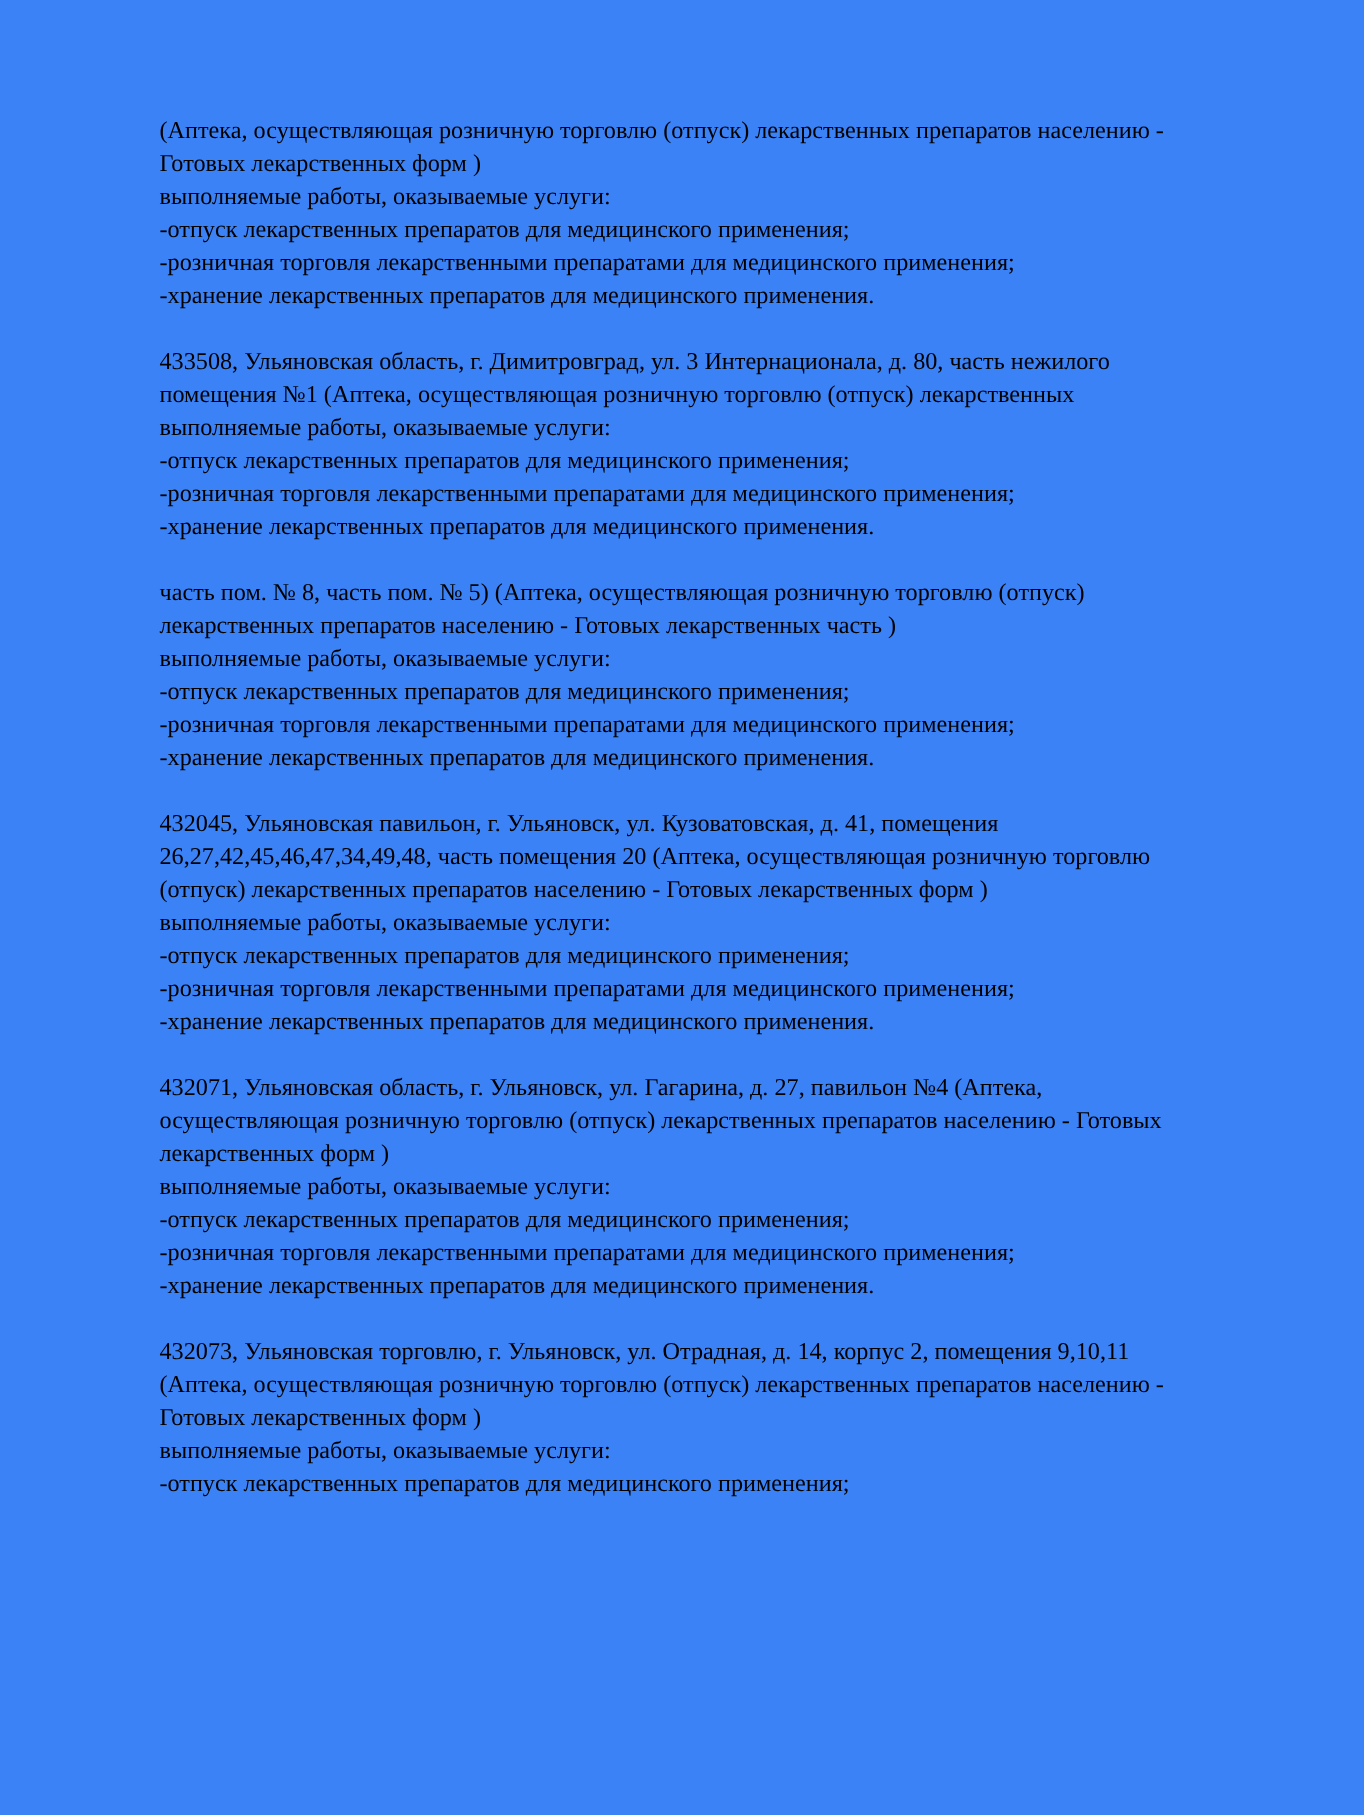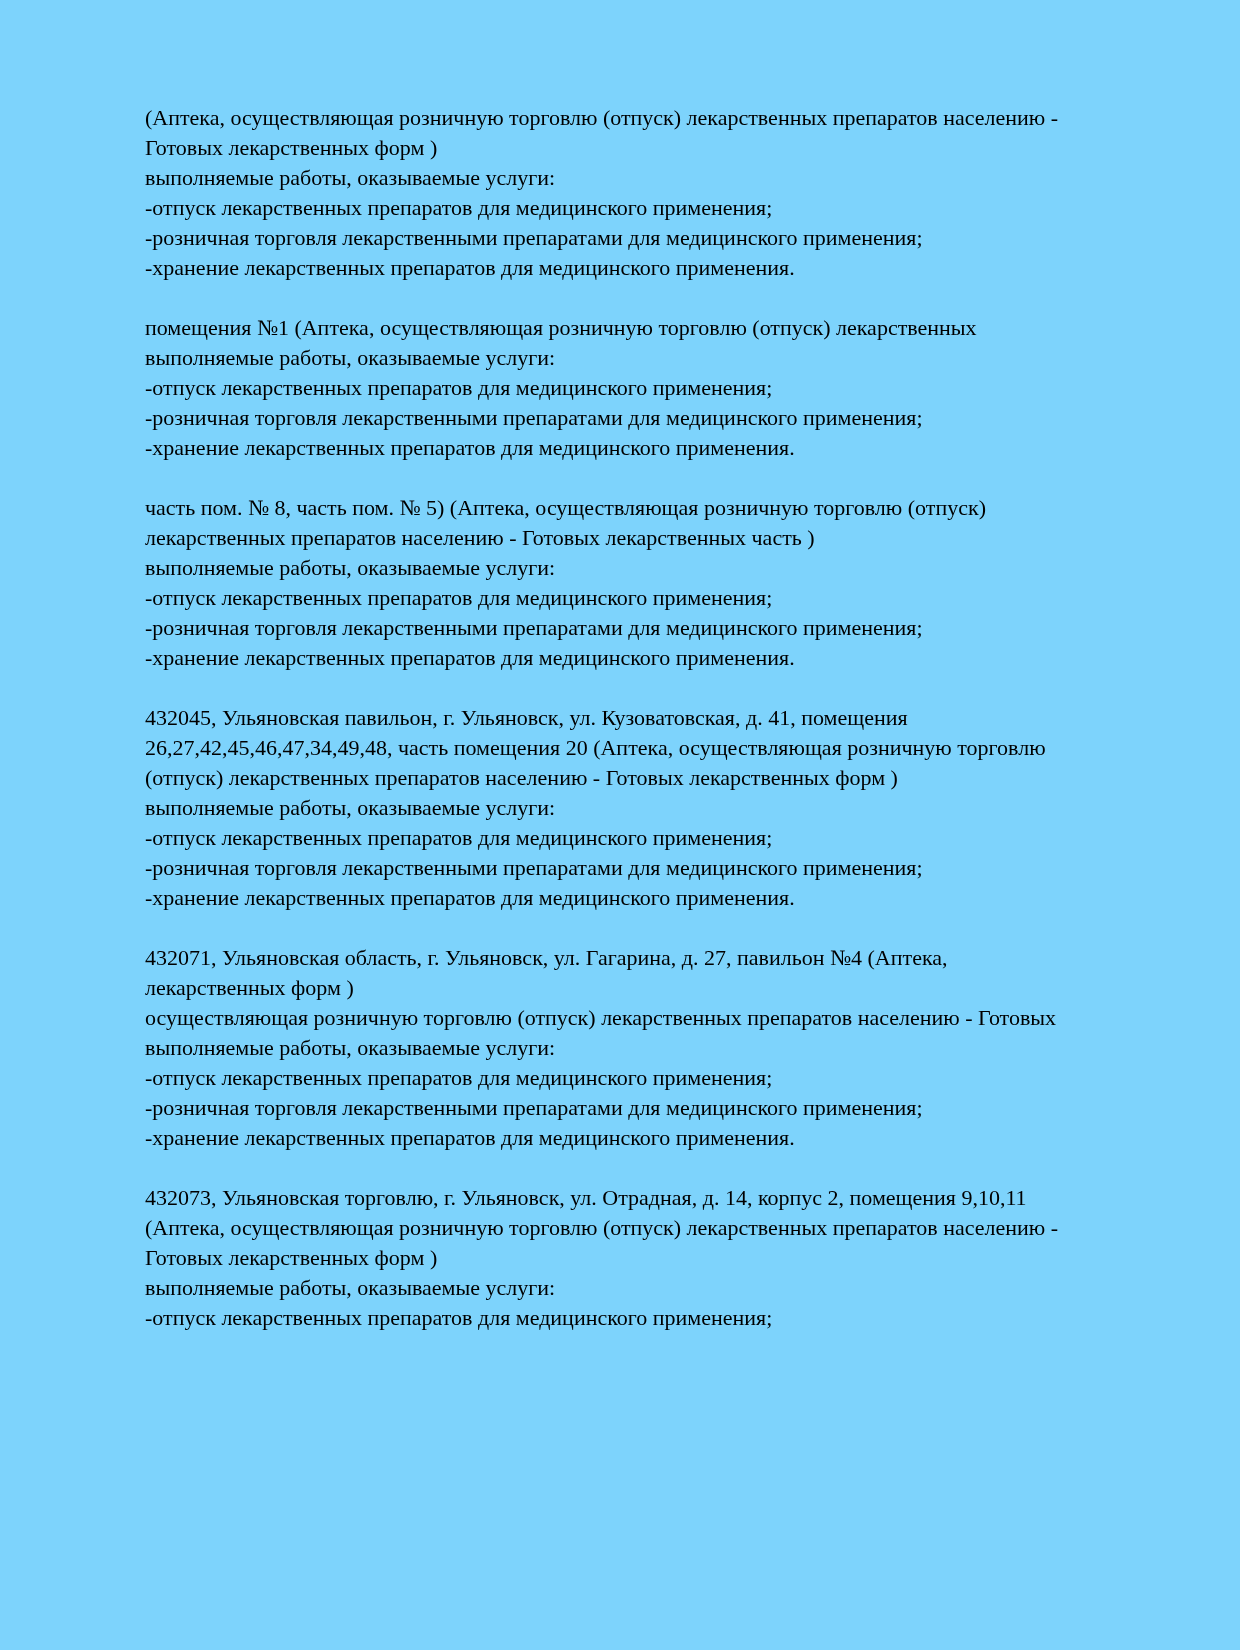--- a/index.html
+++ b/index.html
@@ -4,21 +4,21 @@
 <style>
   html, body {
     margin: 0;
     padding: 0;
     background: #ffffff;
   }
   .page {
     position: relative;
     width: 1240px;
     height: 1650px;
-    background: #7dd3fc;
+    background: #3b82f6;
     color: #000000;
     font-family: "Liberation Serif", "DejaVu Serif", serif;
     font-size: 22px;
     line-height: 30px;
     box-sizing: border-box;
     padding: 103px 55px 0 145px;
     overflow: hidden;
   }
   .block {
     margin: 0 0 30px 0;
@@ -37,20 +37,21 @@
   <div class="block">
     <div class="line">(Аптека, осуществляющая розничную торговлю (отпуск) лекарственных препаратов населению -</div>
     <div class="line">Готовых лекарственных форм )</div>
     <div class="line">выполняемые работы, оказываемые услуги:</div>
     <div class="line">-отпуск лекарственных препаратов для медицинского применения;</div>
     <div class="line">-розничная торговля лекарственными препаратами для медицинского применения;</div>
     <div class="line">-хранение лекарственных препаратов для медицинского применения.</div>
   </div>
 
   <div class="block">
+    <div class="line">433508, Ульяновская область, г. Димитровград, ул. 3 Интернационала, д. 80, часть нежилого</div>
     <div class="line">помещения №1 (Аптека, осуществляющая розничную торговлю (отпуск) лекарственных</div>
     <div class="line">выполняемые работы, оказываемые услуги:</div>
     <div class="line">-отпуск лекарственных препаратов для медицинского применения;</div>
     <div class="line">-розничная торговля лекарственными препаратами для медицинского применения;</div>
     <div class="line">-хранение лекарственных препаратов для медицинского применения.</div>
   </div>
 
   <div class="block">
     <div class="line">часть пом. № 8, часть пом. № 5) (Аптека, осуществляющая розничную торговлю (отпуск)</div>
     <div class="line">лекарственных препаратов населению - Готовых лекарственных часть )</div>
@@ -65,22 +66,22 @@
     <div class="line">26,27,42,45,46,47,34,49,48, часть помещения 20 (Аптека, осуществляющая розничную торговлю</div>
     <div class="line">(отпуск) лекарственных препаратов населению - Готовых лекарственных форм )</div>
     <div class="line">выполняемые работы, оказываемые услуги:</div>
     <div class="line">-отпуск лекарственных препаратов для медицинского применения;</div>
     <div class="line">-розничная торговля лекарственными препаратами для медицинского применения;</div>
     <div class="line">-хранение лекарственных препаратов для медицинского применения.</div>
   </div>
 
   <div class="block">
     <div class="line">432071, Ульяновская область, г. Ульяновск, ул. Гагарина, д. 27, павильон №4 (Аптека,</div>
+    <div class="line">осуществляющая розничную торговлю (отпуск) лекарственных препаратов населению - Готовых</div>
     <div class="line">лекарственных форм )</div>
-    <div class="line">осуществляющая розничную торговлю (отпуск) лекарственных препаратов населению - Готовых</div>
     <div class="line">выполняемые работы, оказываемые услуги:</div>
     <div class="line">-отпуск лекарственных препаратов для медицинского применения;</div>
     <div class="line">-розничная торговля лекарственными препаратами для медицинского применения;</div>
     <div class="line">-хранение лекарственных препаратов для медицинского применения.</div>
   </div>
 
   <div class="block">
     <div class="line">432073, Ульяновская торговлю, г. Ульяновск, ул. Отрадная, д. 14, корпус 2, помещения 9,10,11</div>
     <div class="line">(Аптека, осуществляющая розничную торговлю (отпуск) лекарственных препаратов населению -</div>
     <div class="line">Готовых лекарственных форм )</div>

